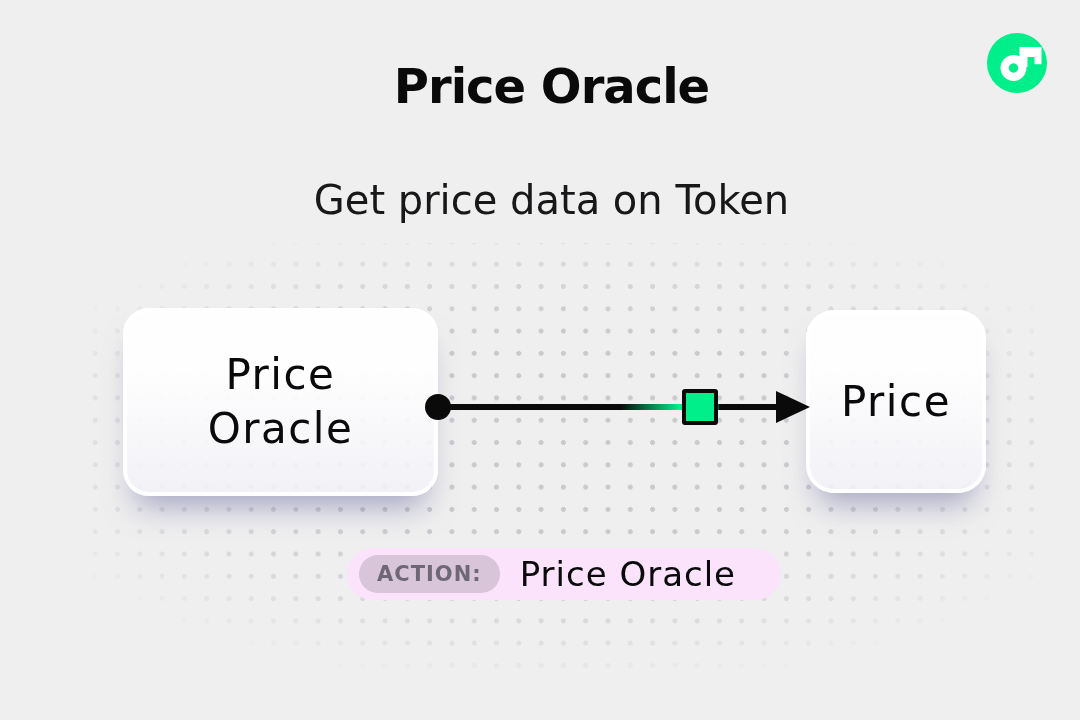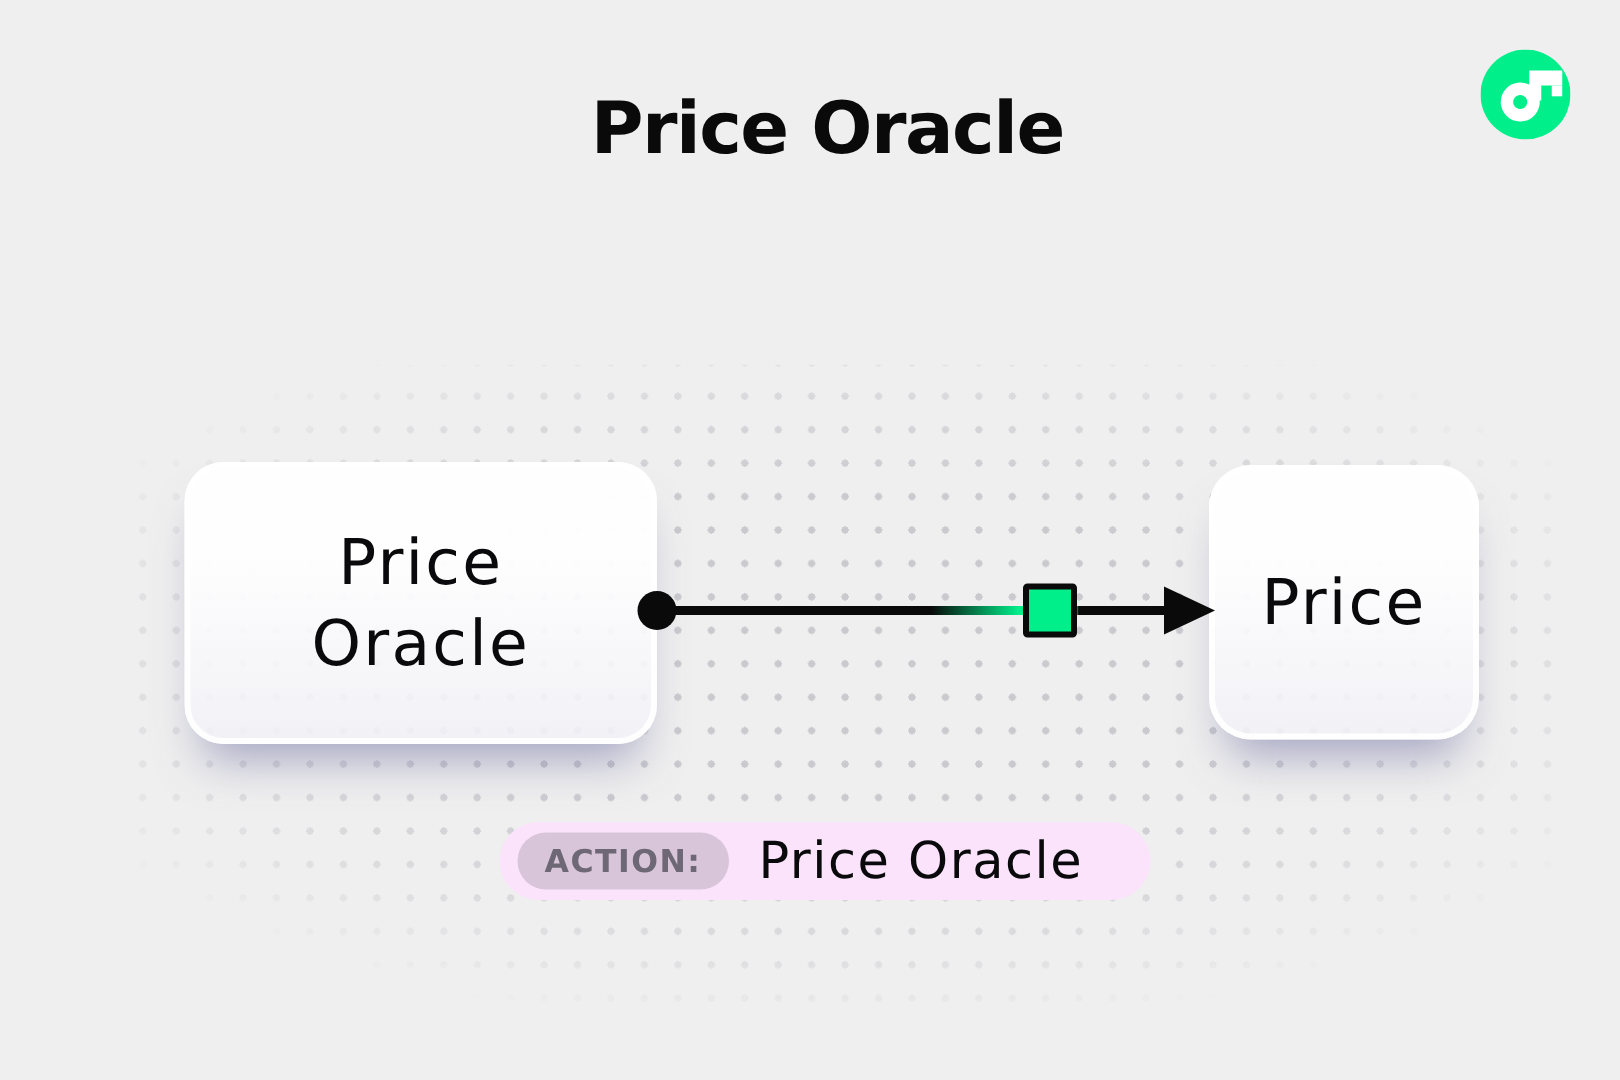--- a/index.html
+++ b/index.html
@@ -89,21 +89,21 @@
     position: absolute; left: 659px; top: 389px;
     width: 36px; height: 36px;
     background: #00ef8b;
     border: 4px solid #0a0a0a;
     border-radius: 3px;
     z-index: 4;
   }
 
   
   .action-bar {
-    position: absolute; left: 310px; top: 548px;
+    position: absolute; left: 324px; top: 548px;
     width: 434px; height: 52px;
     background: #fae3fb;
     border-radius: 26px;
     display: flex; align-items: center;
     padding-left: 12px;
     z-index: 3;
   }
   .action-badge {
     background: #d8c5da;
     border-radius: 19px;
@@ -121,20 +121,21 @@
 </style>
 </head>
 <body>
 
 <div class="canvas">
 
   <div class="dot-grid"></div>
 
   <h1 class="page-title">Price Oracle</h1>
 
+  <div class="page-subtitle">Get price data on Token</div>
 
   <div class="brand-logo">
     <svg viewBox="0 0 60 60" width="60" height="60" aria-hidden="true">
       <circle cx="30" cy="30" r="30" fill="#00ef8b"></circle>
       <path fill="#ffffff" fill-rule="evenodd" d="M26.5,22 a13,13 0 1 0 0.01,0 Z M26.5,30.3 a4.7,4.7 0 1 1 -0.01,0 Z"></path>
       <rect x="32.5" y="14" width="22" height="10" fill="#ffffff"></rect>
       <rect x="47.5" y="24" width="7" height="7.2" fill="#ffffff"></rect>
       <rect x="32.5" y="23" width="8" height="11" fill="#ffffff"></rect>
     </svg>
   </div>

